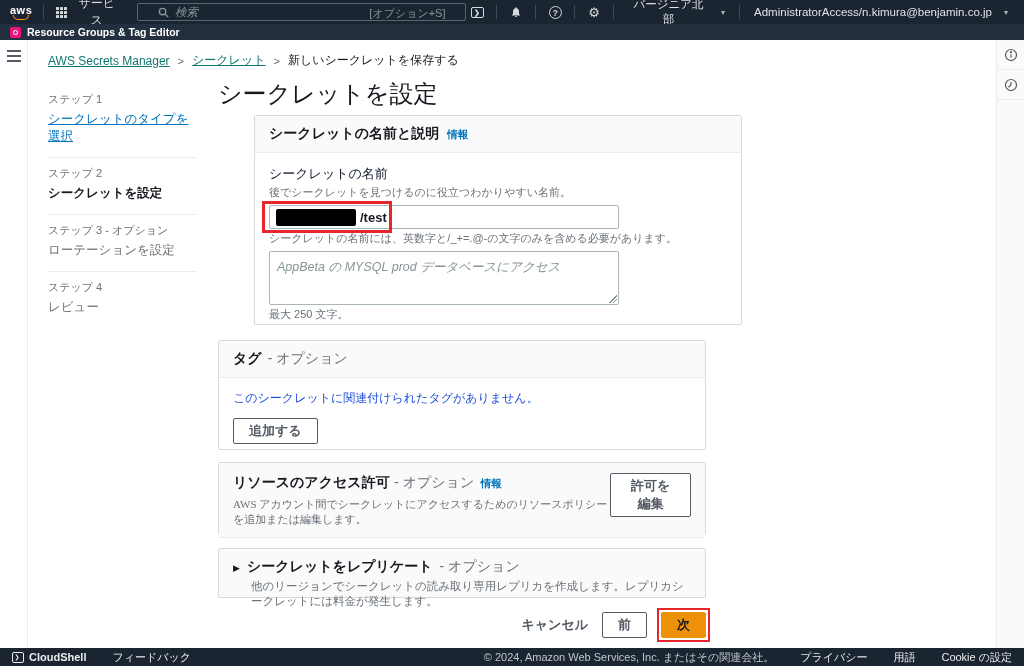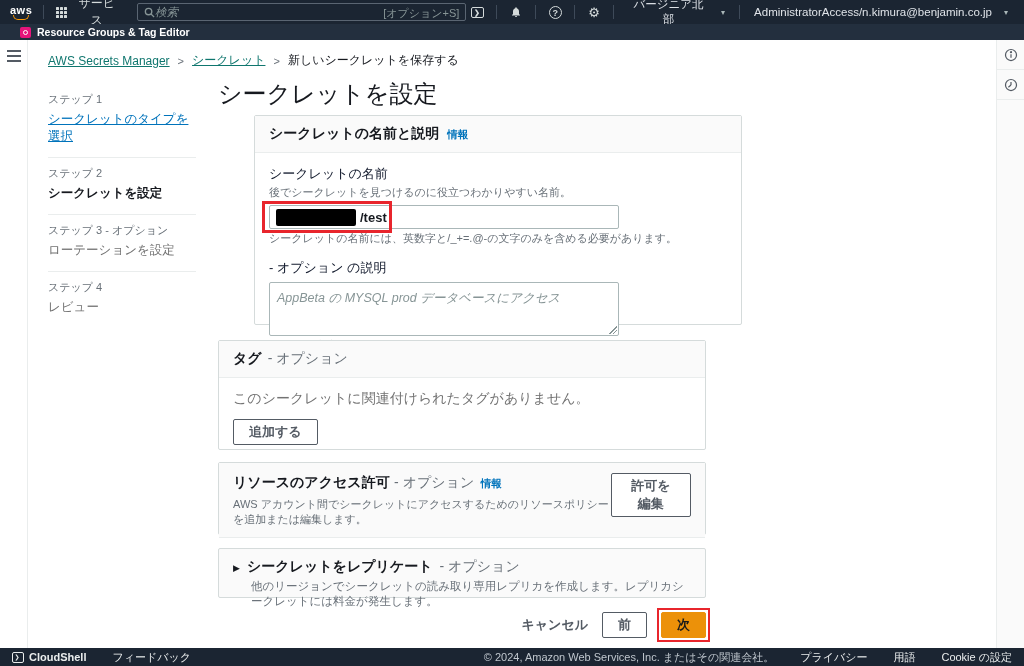--- a/index.html
+++ b/index.html
@@ -12,39 +12,39 @@
             display:flex; align-items:center; padding:0 10px; color:#d5dbdb; font-size:12px; }
   .awslogo { display:flex; flex-direction:column; align-items:center; margin-right:3px; cursor:pointer; }
   .awslogo .txt { color:#fff; font-weight:bold; font-size:11px; line-height:10px; letter-spacing:.5px; }
   .awslogo .smile { width:16px; height:5px; border:1.4px solid #ff9900; border-top:none; border-radius:0 0 9px 9px; margin-top:0px; }
   .navdiv { width:1px; height:14px; background:#3e4a59; margin:0 8px; }
   .navitem { display:flex; align-items:center; gap:5px; color:#d5dbdb; background:none; border:none;
              font-size:12px; font-family:inherit; cursor:pointer; padding:0 4px; height:24px; }
   .gridicon { display:inline-grid; grid-template-columns:repeat(3,3px); grid-gap:1px; }
   .gridicon i { width:3px; height:3px; background:#d5dbdb; border-radius:.5px; }
   .searchbox { display:flex; align-items:center; width:330px; height:18px; margin-left:12px;
-               border:1px solid #5a6572; border-radius:2px; background:#1b2532; padding:0 6px; }
+               border:1px solid #5a6572; border-radius:2px; background:#1b2532; padding:0 20px; gap:6px; }
   .searchbox .ph { color:#879596; font-style:italic; font-size:11.5px; flex:1; }
   .searchbox .hint { color:#879596; font-size:11px; }
   .navspacer { flex:1; }
   .navright { display:flex; align-items:center; }
   .iconbtn { display:flex; align-items:center; justify-content:center; width:22px; height:22px;
              background:none; border:none; color:#d5dbdb; cursor:pointer; font-size:12px; }
   .termicon { width:13px; height:11px; border:1.2px solid #d5dbdb; border-radius:2px;
               font-size:7px; line-height:9px; text-align:left; padding-left:2px; color:#d5dbdb; font-weight:bold; }
   .qicon { width:13px; height:13px; border:1.2px solid #d5dbdb; border-radius:50%;
            font-size:9px; line-height:12px; text-align:center; font-weight:bold; }
   .gearglyph { font-size:13px; line-height:13px; }
   .navlabel { display:flex; align-items:center; gap:12px; color:#dfe3e8; font-size:11.5px;
               background:none; border:none; font-family:inherit; cursor:pointer; padding:0 6px; }
   .caret { font-size:8px; color:#aab7b8; }
 
   
   .rgbar { position:absolute; top:24px; left:0; right:0; height:16px; background:#232f3e;
-           display:flex; align-items:center; padding:0 20px; gap:6px; }
+           display:flex; align-items:center; padding:0 10px; gap:6px; }
   .rgicon { width:11px; height:11px; background:#e7157b; border-radius:2px; display:flex;
             align-items:center; justify-content:center; }
   .rgicon i { width:5px; height:5px; border:1px solid #fff; border-radius:50%; }
   .rgbar .lbl { color:#fff; font-size:10.5px; font-weight:bold; }
 
   
   .content { position:absolute; top:40px; left:0; right:0; bottom:18px; background:#fff; }
   .leftrail { position:absolute; left:0; top:0; bottom:0; width:28px; border-right:1px solid #eaeded; background:#fff; }
   .hamburger { position:absolute; top:10px; left:7px; width:14px; cursor:pointer; background:none; border:none; }
   .hamburger i { display:block; height:2px; background:#545b64; margin:0 0 3px; }
@@ -95,21 +95,21 @@
   .resizegrip { position:absolute; right:1px; bottom:1px; width:8px; height:8px;
                 background:linear-gradient(135deg,transparent 50%,#879596 50%,#879596 58%,transparent 58%,transparent 72%,#879596 72%,#879596 80%,transparent 80%); }
 
   .btn { display:inline-block; background:#fff; border:1px solid #545b64; border-radius:2px;
          color:#545b64; font-weight:bold; font-size:13px; font-family:inherit;
          padding:3px 15px; cursor:pointer; }
   .btn-primary { background:#ec9109; border-color:#ec9109; color:#1a1a1a; }
   .linkbtn { background:none; border:none; color:#545b64; font-weight:bold; font-size:13px;
              font-family:inherit; cursor:pointer; }
 
-  .emptytxt { font-size:14px; color:#737373; }
+  .emptytxt { font-size:12px; color:#1d4ed8; }
 
   .permhead { background:#fafafa; border-bottom:1px solid #eaeded; padding:10px 14px;
               display:flex; justify-content:space-between; align-items:flex-start; }
 
   .repcard { background:#fafafa; }
   .repcard .row { display:flex; align-items:baseline; gap:7px; }
   .arrow { font-size:9px; color:#16191f; }
   .repdesc { font-size:11.5px; color:#687078; margin:3px 0 0 18px; }
 
   .actions { position:absolute; top:572px; left:0; width:488px; display:flex;
@@ -268,21 +268,20 @@
           <div class="fldlabel">シークレットの名前</div>
           <div class="hint">後でシークレットを見つけるのに役立つわかりやすい名前。</div>
           <div class="inputwrap">
             <div class="textinput">
               <span class="redacted"></span>
               <span class="inputval">/test</span>
             </div>
             <div class="annobox anno-input"></div>
           </div>
           <div class="hint">シークレットの名前には、英数字と/_+=.@-の文字のみを含める必要があります。</div>
-          <div class="fldlabel" style="margin-top:13px;">- オプション の説明</div>
           <div class="txtarea" title="AppBeta の MYSQL prod データベースにアクセス">
             <span class="ph">AppBeta の MYSQL prod データベースにアクセス</span>
             <span class="resizegrip"></span>
           </div>
           <div class="hint">最大 250 文字。</div>
         </div>
       </section>
 
       <section class="card" style="top:300px; height:110px;">
         <div class="cardhead">
@@ -294,21 +293,21 @@
           <button class="btn" style="margin-top:11px;">追加する</button>
         </div>
       </section>
 
       <section class="card" style="top:422px; height:73px;">
         <div class="permhead">
           <div>
             <span class="cardtitle">リソースのアクセス許可</span>
             <span class="opt">- オプション</span>
             <span class="infolink">情報</span>
-            <div class="hint" style="margin-top:5px;">AWS アカウント間でシークレットにアクセスするためのリソースポリシーを追加または編集します。</div>
+            <div class="hint" style="margin-top:5px;font-family:Liberation Serif, serif;">AWS アカウント間でシークレットにアクセスするためのリソースポリシーを追加または編集します。</div>
           </div>
           <button class="btn">許可を編集</button>
         </div>
       </section>
 
       <section class="card repcard" style="top:508px; height:50px; padding:9px 14px;">
         <div class="row">
           <span class="arrow">▶</span>
           <span class="cardtitle">シークレットをレプリケート</span>
           <span class="opt">- オプション</span>

